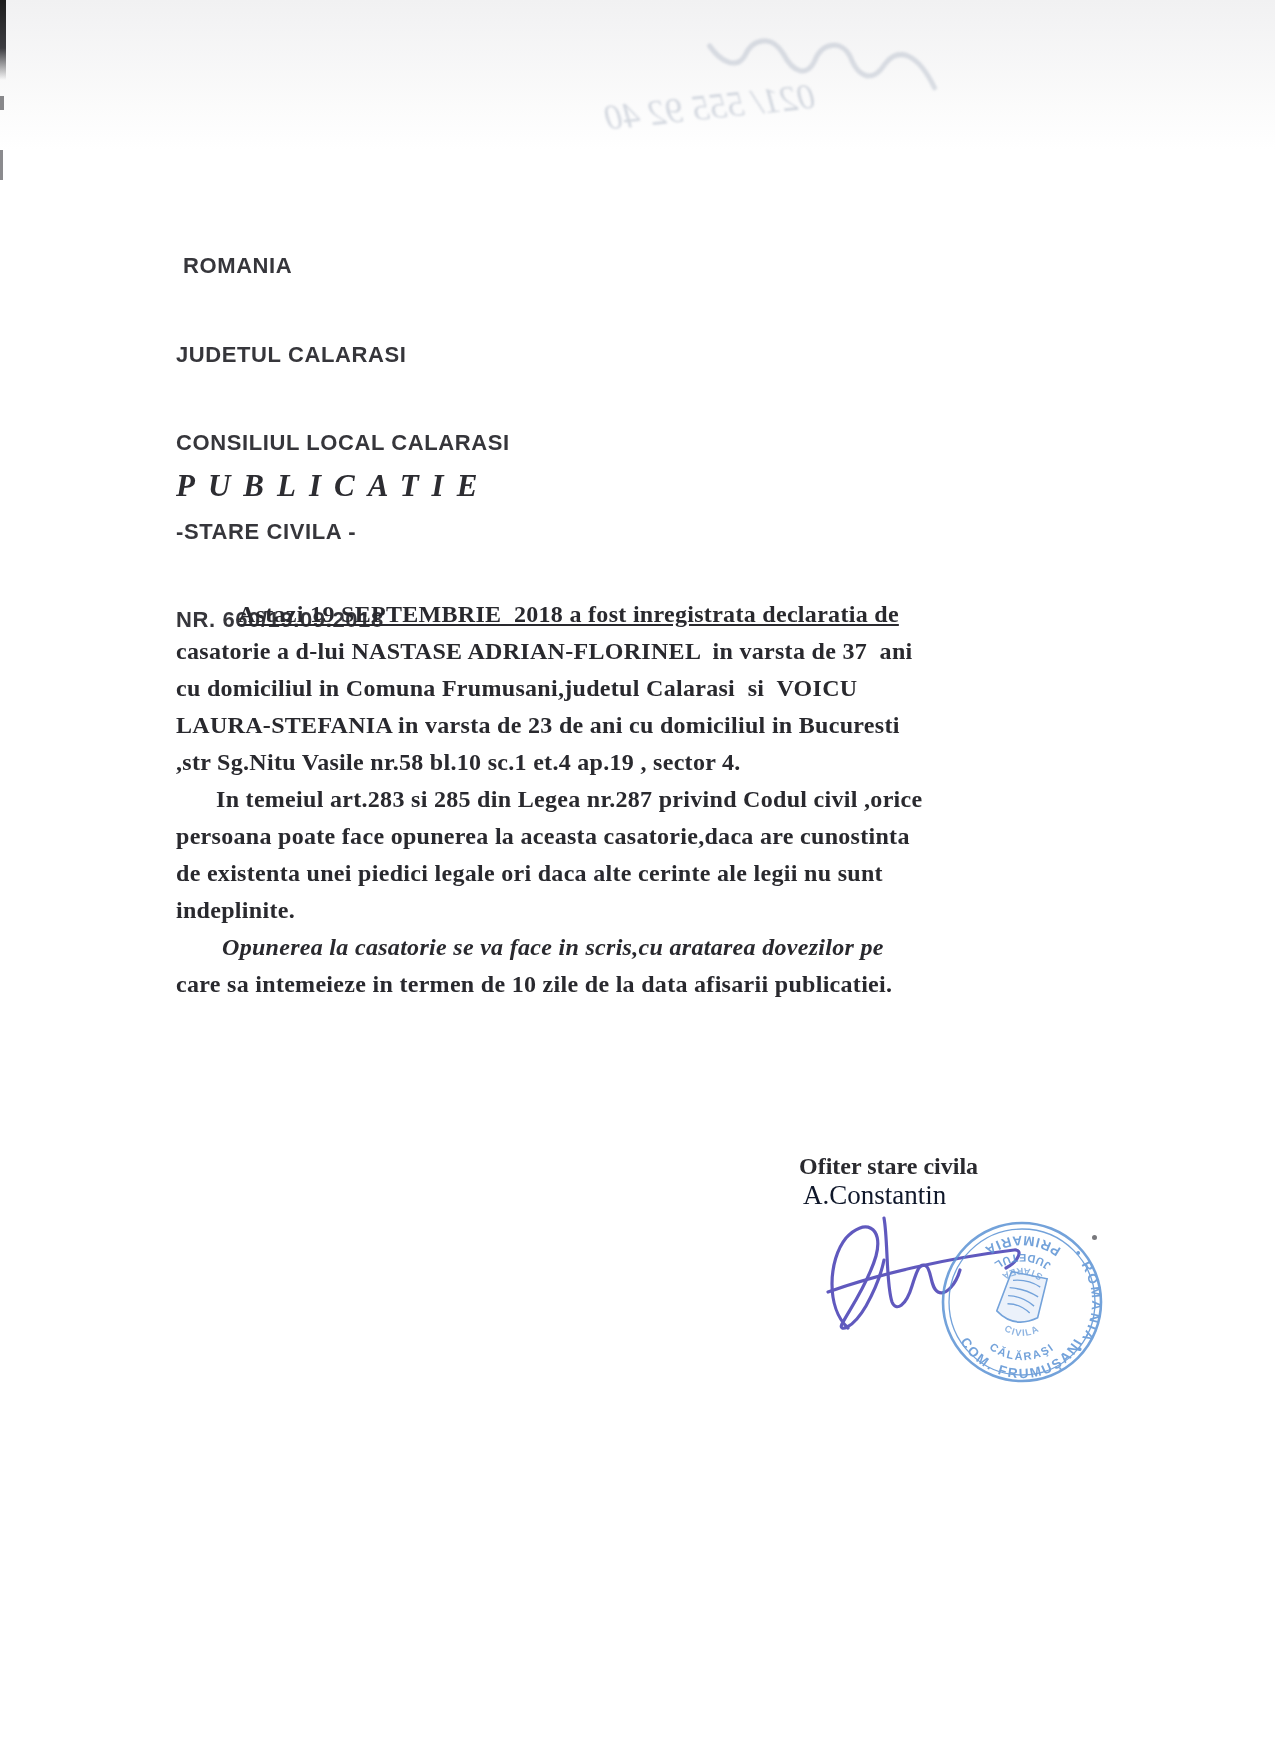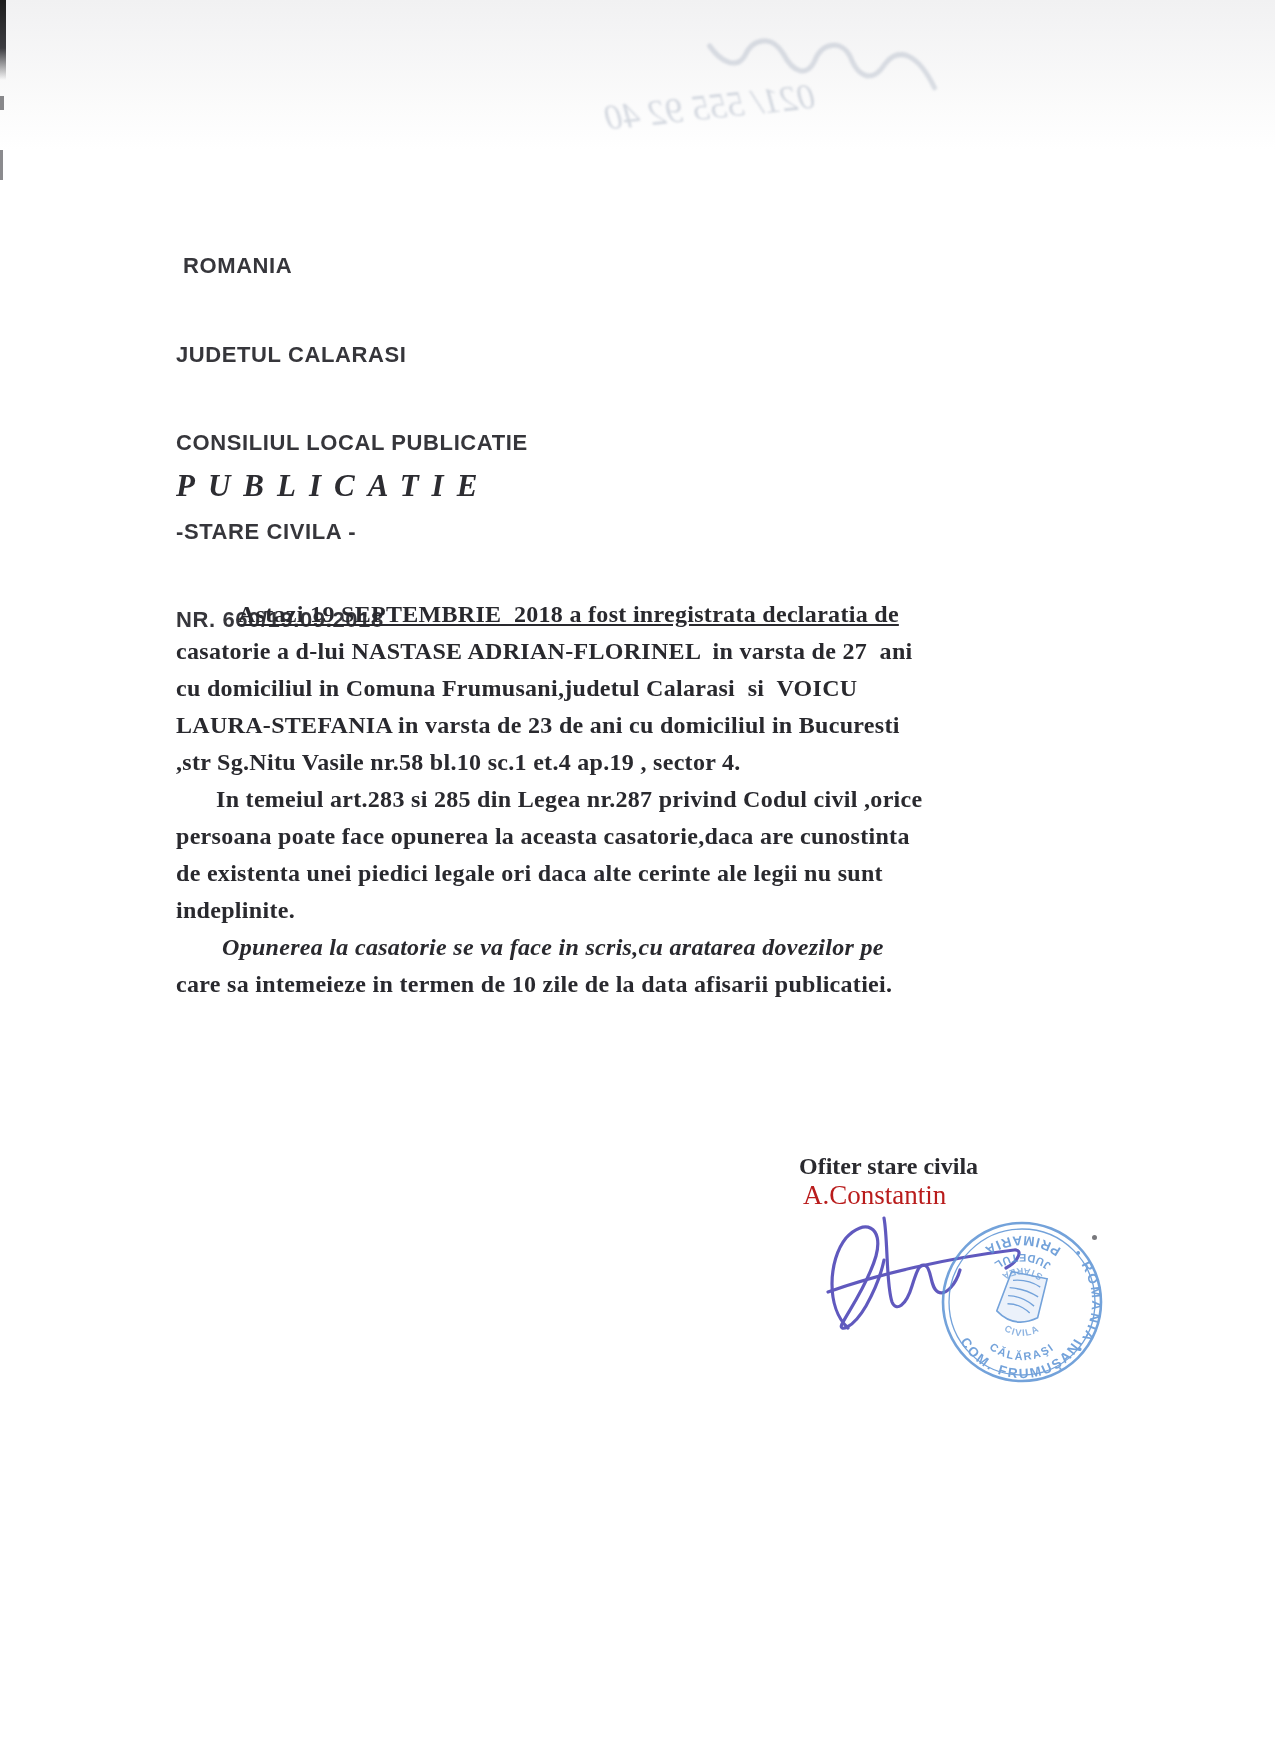--- a/index.html
+++ b/index.html
@@ -53,21 +53,21 @@
     font-family:"Liberation Serif", serif; font-weight:bold;
     font-size:24px; line-height:37px; letter-spacing:.3px; color:#29292e;
   }
   .doc-body .line{white-space:pre;}
   .ind1{padding-left:62px;text-decoration:underline;} .ind2{padding-left:40px;} .ind3{padding-left:46px;font-style:italic;}
 
   
   .sig-role{position:absolute; left:799px; top:1146px;
     font-family:"Liberation Serif", serif; font-weight:bold; font-size:24px; color:#2a2a2f; white-space:pre;margin-top:7px;}
   .sig-name{position:absolute; left:803px; top:1180px;
-    font-family:"Liberation Serif", serif; font-size:27px; color:#b91c1c; white-space:pre;}
+    font-family:"Liberation Serif", serif; font-size:27px; color:#0f172a; white-space:pre;}
 
   .sig-scribble{position:absolute; left:818px; top:1200px; opacity:.88;}
   .stamp{position:absolute; left:912px; top:1192px; width:220px; height:220px;
     opacity:.85; filter:blur(.3px);}
   .stamp text{font-family:"Liberation Sans", sans-serif; font-weight:bold; fill:#5b92d4;}
   .stamp .ring{font-size:13.5px; letter-spacing:2.2px;}
   .stamp .inner{font-size:11px; letter-spacing:1.8px;}
   .stamp .tiny{font-size:9.5px; letter-spacing:1.2px; opacity:.8;}
 </style>
 </head>
@@ -82,30 +82,30 @@
 
   <svg class="bleed-scribble" width="300" height="70" viewBox="0 0 300 70">
     <path d="M 18,52 C 38,20 58,14 70,34 C 80,54 95,50 105,30 C 115,14 135,18 140,38
              C 146,55 160,52 172,34 C 186,16 204,22 210,40 C 216,54 232,50 246,34" fill="none" stroke="#a7b0c0" stroke-width="5" stroke-linecap="round"></path>
   </svg>
   <div class="bleed-phone">021/ 555 92 40</div>
 
   <div class="letterhead">
     <div class="l0">ROMANIA</div>
     <div>JUDETUL CALARASI</div>
-    <div>CONSILIUL LOCAL PUBLICATIE</div>
+    <div>CONSILIUL LOCAL CALARASI</div>
     <div>-STARE CIVILA -</div>
     <div>NR. 660/19.09.2018</div>
   </div>
 
   <div class="doc-title">PUBLICATIE</div>
 
   <div class="doc-body">
     <div class="line ind1">Astazi 19 SEPTEMBRIE  2018 a fost inregistrata declaratia de</div>
-    <div class="line">casatorie a d-lui NASTASE ADRIAN-FLORINEL  in varsta de 27  ani</div>
+    <div class="line">casatorie a d-lui NASTASE ADRIAN-FLORINEL  in varsta de 37  ani</div>
     <div class="line">cu domiciliul in Comuna Frumusani,judetul Calarasi  si  VOICU</div>
     <div class="line">LAURA-STEFANIA in varsta de 23 de ani cu domiciliul in Bucuresti</div>
     <div class="line">,str Sg.Nitu Vasile nr.58 bl.10 sc.1 et.4 ap.19 , sector 4.</div>
     <div class="line ind2">In temeiul art.283 si 285 din Legea nr.287 privind Codul civil ,orice</div>
     <div class="line">persoana poate face opunerea la aceasta casatorie,daca are cunostinta</div>
     <div class="line">de existenta unei piedici legale ori daca alte cerinte ale legii nu sunt</div>
     <div class="line">indeplinite.</div>
     <div class="line ind3">Opunerea la casatorie se va face in scris,cu aratarea dovezilor pe</div>
     <div class="line">care sa intemeieze in termen de 10 zile de la data afisarii publicatiei.</div>
   </div>

